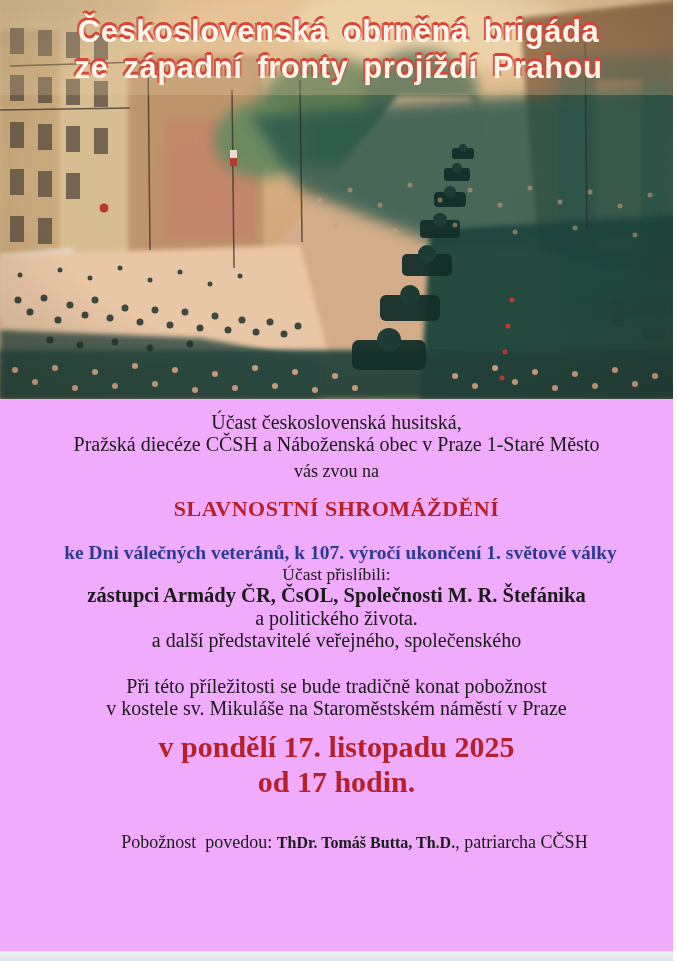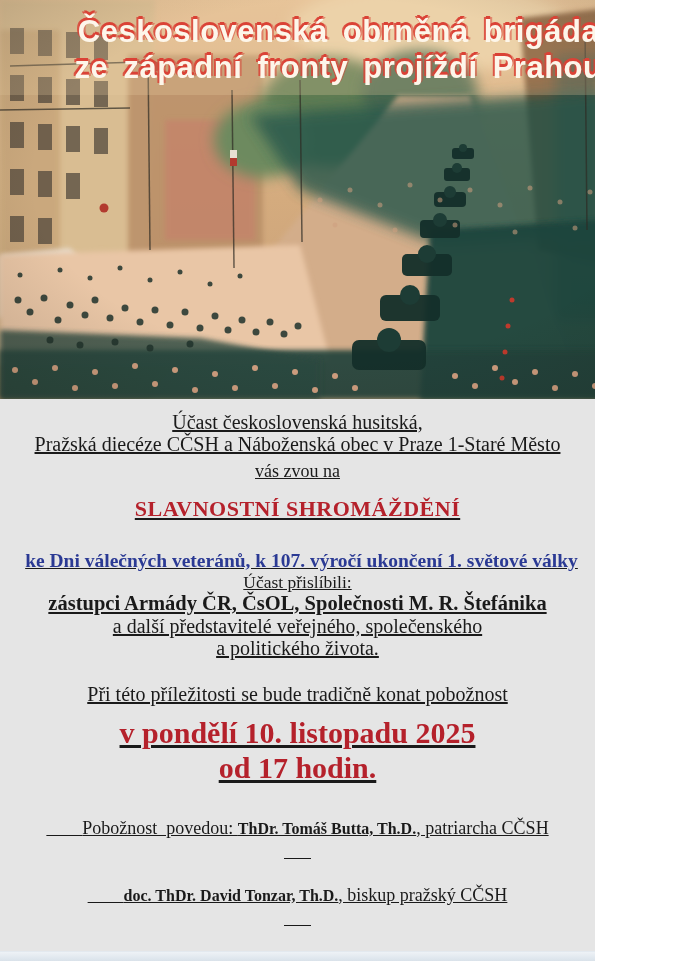--- a/index.html
+++ b/index.html
@@ -1,38 +1,38 @@
 <!DOCTYPE html>
 <html><head>
 <meta charset="utf-8">
 <style>
   html,body{margin:0;padding:0;background:#fff;}
   .page{
-    position:relative;width:595px;height:961px;background:#e5e5e5;
-    font-family:"Liberation Serif", serif;color:#1a1a1a;overflow:hidden;text-decoration:underline;
+    position:relative;width:673px;height:961px;background:#f0abfc;
+    font-family:"Liberation Serif", serif;color:#1a1a1a;overflow:hidden;
   }
   
   .photo{position:relative;width:677px;height:399px;overflow:hidden;background:#c9a77e;}
   .photo svg{display:block;width:677px;height:399px;}
   .caption{
     position:absolute;top:14px;left:0;width:100%;text-align:center;
     font-family:"Liberation Sans", sans-serif;font-weight:700;
     font-size:31px;line-height:36px;letter-spacing:.5px;word-spacing:6px;
     color:#fdf6ea;
     text-shadow:0 -3px 0 #da4236,-2px -2px 0 rgba(218,66,54,.85),2px -2px 0 rgba(218,66,54,.5);
   }
   
   .content{width:100%;text-align:center;}
   .org{margin-top:12px;font-size:20px;line-height:22px;}
   .invite{margin-top:6px;font-size:18px;line-height:20px;}
   .title{
     margin-top:8px;font-size:22px;line-height:40px;font-weight:700;
     color:#b5212b;letter-spacing:.5px;
   }
-  .occasion{margin-top:20px;font-size:19.5px;line-height:23px;font-weight:700;color:#2b3a94;padding-left:8px;}
+  .occasion{margin-top:12px;font-size:19.5px;line-height:23px;font-weight:700;color:#2b3a94;padding-left:8px;}
   .attend{margin-top:0;}
   .attend .intro{font-size:17.5px;line-height:20px;}
   .attend .boldline{font-size:20.5px;line-height:23px;font-weight:700;}
   .attend .norm{font-size:20px;line-height:22px;}
   .tradition{margin-top:24px;font-size:20px;line-height:22px;}
   .when{margin-top:10px;font-size:30px;line-height:35px;font-weight:700;color:#b5212b;}
   .clergy{margin-top:10px;font-size:18px;line-height:22px;}
   .clergy .b{font-weight:700;font-size:16px;}
   .rich{white-space:pre-wrap;}
   .bottom-edge{
@@ -263,41 +263,39 @@
 
     <div class="title">SLAVNOSTNÍ SHROMÁŽDĚNÍ</div>
 
     <div class="occasion">
       <div>ke Dni válečných veteránů, k 107. výročí ukončení 1. světové války</div>
     </div>
 
     <div class="attend">
       <div class="intro">Účast přislíbili:</div>
       <div class="boldline">zástupci Armády ČR, ČsOL, Společnosti M. R. Štefánika</div>
+      <div class="norm">a politického života.</div>
       <div class="norm">a další představitelé veřejného, společenského</div>
-      <div class="norm">a politického života.</div>
     </div>
 
     <div class="tradition">
       <div>Při této příležitosti se bude tradičně konat pobožnost</div>
+      <div>v kostele sv. Mikuláše na Staroměstském náměstí v Praze</div>
     </div>
 
     <div class="when">
-      <div>v pondělí 10. listopadu 2025</div>
+      <div>v pondělí 17. listopadu 2025</div>
       <div>od 17 hodin.</div>
     </div>
 
     <div class="clergy">
       <div class="rich">
         <span class="n">Pobožnost  povedou: </span><span class="b">ThDr. Tomáš Butta, Th.D.</span><span class="n">, patriarcha CČSH</span>
       </div>
       <div class="rich">
-        <span class="b">doc. ThDr. David Tonzar, Th.D.</span><span class="n">, biskup pražský CČSH</span>
-      </div>
-      <div class="rich">
         
       </div>
     </div>
 
   </div>
 
   <div class="bottom-edge"></div>
 </div>
 
 </body></html>

